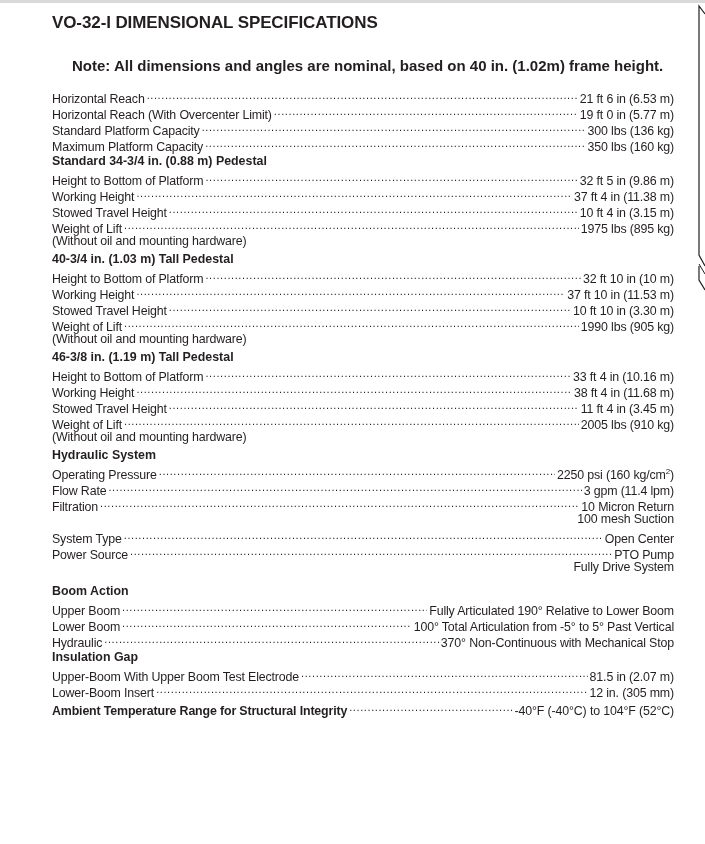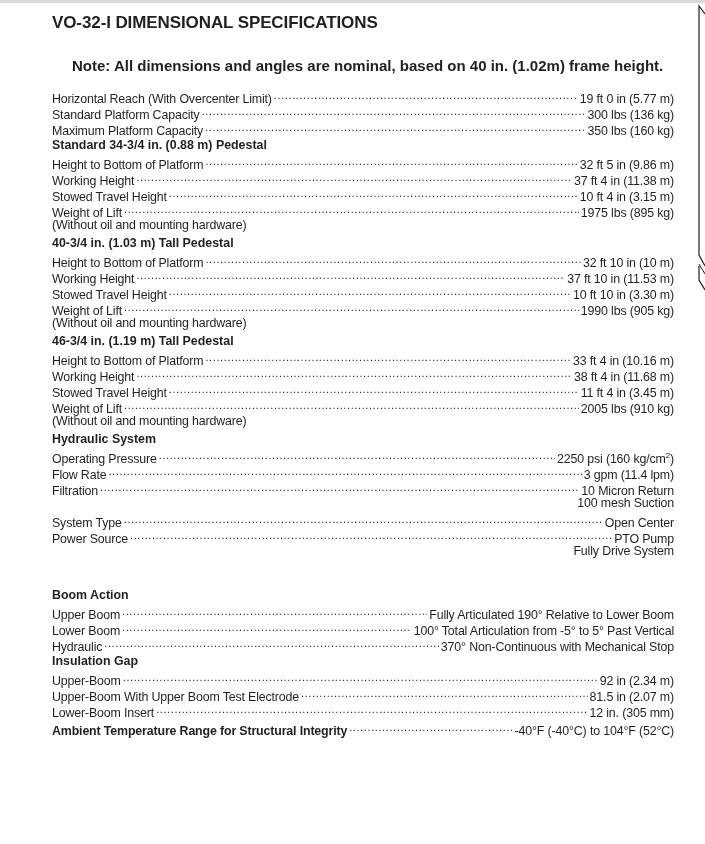--- a/index.html
+++ b/index.html
@@ -107,20 +107,25 @@
   <polyline points="6,264 12,274" fill="none" stroke="#231f20" stroke-width="1"></polyline>
   <polyline points="6,266 6,280 12,290" fill="none" stroke="#231f20" stroke-width="1.2"></polyline>
 </svg>
 
 <div class="page">
   <h1 class="title">VO-32-I DIMENSIONAL SPECIFICATIONS</h1>
   <div class="note">Note: All dimensions and angles are nominal, based on 40 in. (1.02m) frame height.</div>
 
   <div class="section first">
     <div class="row">
+        <span class="label">Horizontal Reach</span>
+        <span class="leader"></span>
+        <span class="value">21 ft 6 in (6.53 m)</span>
+      </div>
+    <div class="row">
         <span class="label">Horizontal Reach (With Overcenter Limit)</span>
         <span class="leader"></span>
         <span class="value">19 ft 0 in (5.77 m)</span>
       </div>
     <div class="row">
         <span class="label">Standard Platform Capacity</span>
         <span class="leader"></span>
         <span class="value">300 lbs (136 kg)</span>
       </div>
     <div class="row">
@@ -174,21 +179,21 @@
       </div>
     <div class="row">
         <span class="label">Weight of Lift</span>
         <span class="leader"></span>
         <span class="value">1990 lbs (905 kg)</span>
       </div>
     <div class="row plain">(Without oil and mounting hardware)</div>
   </div>
 
   <div class="section">
-    <div class="sec-head">46-3/4 in. (1.19 m) Tall Pedestal</div>
+    <div class="sec-head">46-3/8 in. (1.19 m) Tall Pedestal</div>
     <div class="row">
         <span class="label">Height to Bottom of Platform</span>
         <span class="leader"></span>
         <span class="value">33 ft 4 in (10.16 m)</span>
       </div>
     <div class="row">
         <span class="label">Working Height</span>
         <span class="leader"></span>
         <span class="value">38 ft 4 in (11.68 m)</span>
       </div>
@@ -229,46 +234,41 @@
         <span class="value">Open Center</span>
       </div>
     <div class="row">
         <span class="label">Power Source</span>
         <span class="leader"></span>
         <span class="value">PTO Pump</span>
       </div>
     <div class="row right-only">Fully Drive System</div>
   </div>
 
-  <div class="section" style="margin-top:28px;">
+  <div class="section" style="margin-top:8px;">
     <div class="sec-head">Boom Action</div>
     <div class="row">
         <span class="label">Upper Boom</span>
         <span class="leader"></span>
         <span class="value">Fully Articulated 190° Relative to Lower Boom</span>
       </div>
     <div class="row">
         <span class="label">Lower Boom</span>
         <span class="leader"></span>
         <span class="value">100° Total Articulation from -5° to 5° Past Vertical</span>
       </div>
     <div class="row">
         <span class="label">Hydraulic</span>
         <span class="leader"></span>
         <span class="value">370° Non-Continuous with Mechanical Stop</span>
       </div>
   </div>
 
   <div class="section">
     <div class="sec-head">Insulation Gap</div>
-    <div class="row">
-        <span class="label">Upper-Boom</span>
-        <span class="leader"></span>
-        <span class="value">92 in (2.34 m)</span>
-      </div>
     <div class="row">
         <span class="label">Upper-Boom With Upper Boom Test Electrode</span>
         <span class="leader"></span>
         <span class="value">81.5 in (2.07 m)</span>
       </div>
     <div class="row">
         <span class="label">Lower-Boom Insert</span>
         <span class="leader"></span>
         <span class="value">12 in. (305 mm)</span>
       </div>

